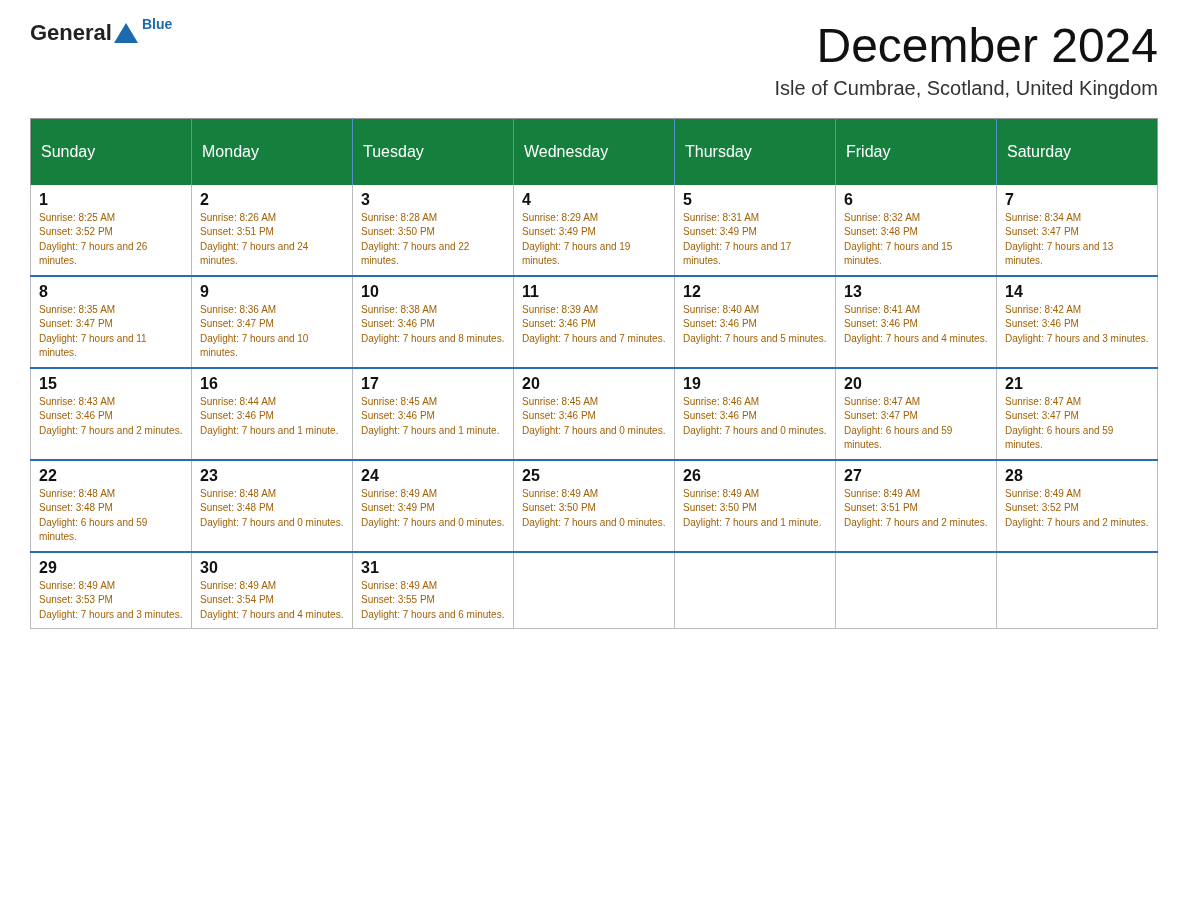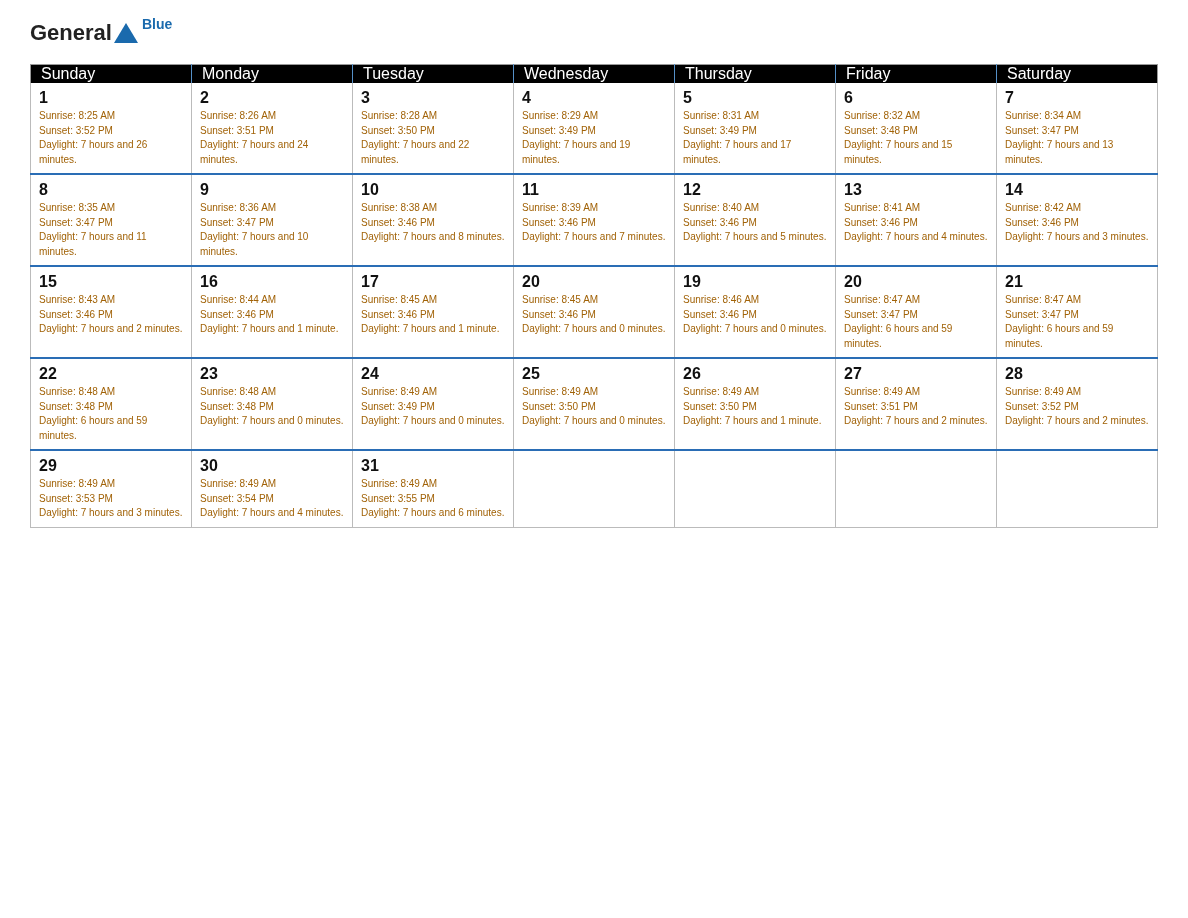--- a/index.html
+++ b/index.html
@@ -57,23 +57,23 @@
       font-size: 20px;
       color: #333;
       margin-top: 4px;
     }
     .calendar {
       width: 100%;
       border-collapse: collapse;
       border: 1px solid #999;
     }
     .calendar th {
-      background-color: #000000;
+      background-color: #15803d;
       color: #fff;
-      padding: 0 10px;
+      padding: 24px 10px;
       text-align: left;
       font-size: 16px;
       font-weight: normal;
       border-right: 1px solid #5590c8;
     }
     .calendar th:last-child { border-right: none; }
     .calendar td {
       border: 1px solid #bbb;
       vertical-align: top;
       padding: 6px 8px;
@@ -98,20 +98,24 @@
 </head>
 <body>
 
 <div class="header-area">
   <div class="logo">
     <div class="logo-text">
       <span class="logo-general">General</span>
       <span class="logo-triangle"></span>
     </div>
     <div class="logo-line2">Blue</div>
+  </div>
+  <div class="title-area">
+    <div class="month-title">December 2024</div>
+    <div class="location-title">Isle of Cumbrae, Scotland, United Kingdom</div>
   </div>
 </div>
 
 <table class="calendar">
   <thead>
     <tr>
       <th>Sunday</th>
       <th>Monday</th>
       <th>Tuesday</th>
       <th>Wednesday</th>

